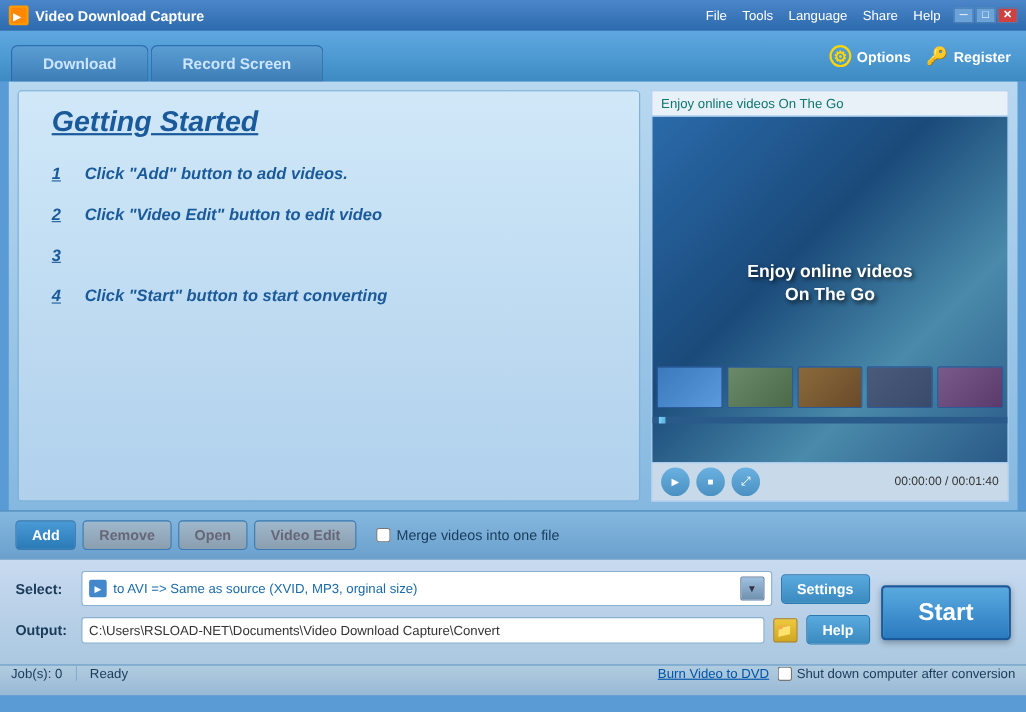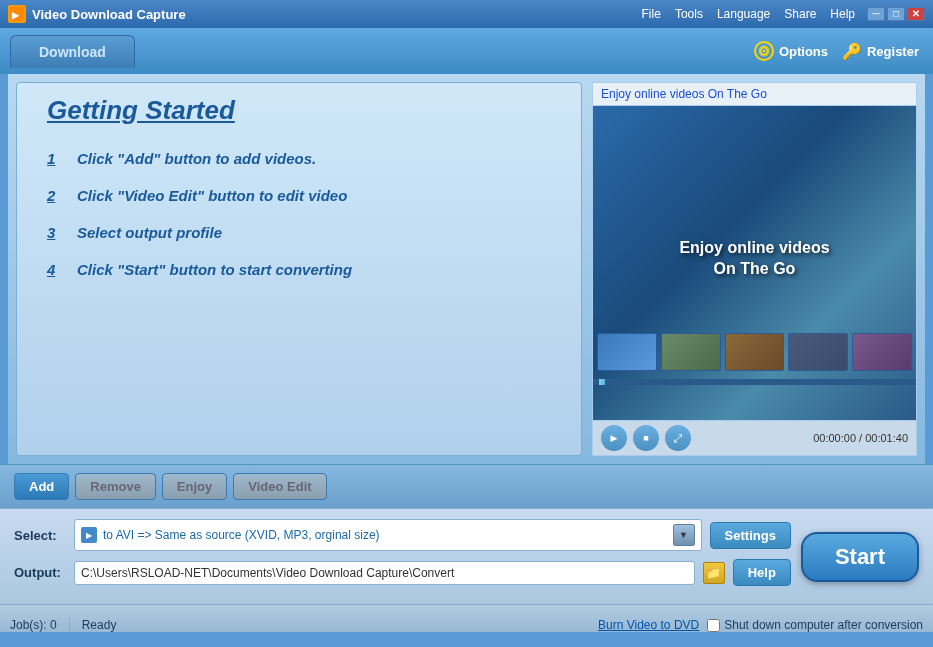--- a/index.html
+++ b/index.html
@@ -60,21 +60,21 @@
       color: white;
       cursor: pointer;
     }
     .title-bar-controls .close-btn { background: #d04040; }
 
     
     .tab-bar {
       background: linear-gradient(to bottom, #5fa8e0, #3d8bc4);
       height: 46px;
       display: flex;
-      align-items: center;
+      align-items: flex-end;
       padding: 0 10px;
       position: relative;
     }
     .tabs { display: flex; gap: 0; }
     .tab {
       padding: 8px 28px;
       font-size: 14px;
       font-weight: bold;
       color: #cce5ff;
       background: linear-gradient(to bottom, #5a9ed4, #3d7db5);
@@ -172,21 +172,21 @@
     .right-panel {
       width: 325px;
       display: flex;
       flex-direction: column;
     }
     .video-title-bar {
       background: #e8f0f8;
       border: 1px solid #aaccee;
       padding: 4px 8px;
       font-size: 12px;
-      color: #1d4ed8;
+      color: #0f766e;
       border-bottom: none;
     }
     .video-container {
       width: 100%;
       flex: 1;
       background: linear-gradient(135deg, #2a6aaa 0%, #1a4a7a 40%, #4a8aaa 70%, #2a5a88 100%);
       position: relative;
       overflow: hidden;
       border: 1px solid #aaccee;
     }
@@ -366,21 +366,21 @@
       border-radius: 4px;
       font-size: 13px;
       font-weight: bold;
       cursor: pointer;
     }
     .start-btn {
       padding: 10px 32px;
       background: linear-gradient(to bottom, #5aaae0, #2a7ac0);
       color: white;
       border: 2px solid #1a5a9a;
-      border-radius: 16px;
+      border-radius: 4px;
       font-size: 22px;
       font-weight: bold;
       cursor: pointer;
       box-shadow: 0 2px 6px rgba(0,0,0,0.3);
     }
     .output-path {
       flex: 1;
       display: flex;
       align-items: center;
       background: white;
@@ -421,21 +421,21 @@
     .profile-output-right {
       display: flex;
       align-items: center;
     }
 
     
     .status-bar {
       background: linear-gradient(to bottom, #b0cce0, #98b8d4);
       height: 28px;
       display: flex;
-      align-items: flex-end;
+      align-items: flex-start;
       padding: 0 10px;
       font-size: 12px;
       color: #1a3a5a;
       border-top: 1px solid #8aaccc;
       gap: 6px;
     }
     .status-divider {
       width: 1px;
       height: 14px;
       background: #8aaccc;
@@ -479,20 +479,21 @@
   <div class="title-bar-controls">
     <span>─</span>
     <span>□</span>
     <span class="close-btn">✕</span>
   </div>
 </div>
 
 <div class="tab-bar">
   <div class="tabs">
     <div class="tab">Download</div>
+    <div class="tab">Record Screen</div>
   </div>
   <div class="tab-bar-right">
     <div class="options-btn">
       <div class="gear-icon-circle"></div>
       <span>Options</span>
     </div>
     <div class="register-btn">
       <span class="key-icon">🔑</span>
       <span>Register</span>
     </div>
@@ -506,21 +507,20 @@
     <div class="step">
       <span class="step-num">1</span>
       <span class="step-text">Click "Add" button to add videos.</span>
     </div>
     <div class="step">
       <span class="step-num">2</span>
       <span class="step-text">Click "Video Edit" button to edit video</span>
     </div>
     <div class="step">
       <span class="step-num">3</span>
-      <span class="step-text">Select output profile</span>
     </div>
     <div class="step">
       <span class="step-num">4</span>
       <span class="step-text">Click "Start" button to start converting</span>
     </div>
   </div>
 
   <div class="right-panel">
     <div class="video-title-bar">Enjoy online videos On The Go</div>
     <div class="video-container">
@@ -544,22 +544,26 @@
       <button class="ctrl-btn stop"></button>
       <button class="ctrl-btn expand"></button>
       <span class="time-display">00:00:00 / 00:01:40</span>
     </div>
   </div>
 </div>
 
 <div class="action-bar">
   <button class="action-btn add">Add</button>
   <button class="action-btn disabled">Remove</button>
-  <button class="action-btn disabled">Enjoy</button>
+  <button class="action-btn disabled">Open</button>
   <button class="action-btn disabled">Video Edit</button>
+  <label class="merge-checkbox">
+    <input type="checkbox" style="">
+    <span>Merge videos into one file</span>
+  </label>
 </div>
 
 <div class="settings-section">
   <div class="profile-output-container">
     <div class="profile-output-left">
       <div class="settings-row">
         <span class="settings-label">Select:</span>
         <div class="profile-select">
           <div class="profile-icon">▶</div>
           <span class="profile-text">to AVI =&gt; Same as source (XVID, MP3, orginal size)</span>

